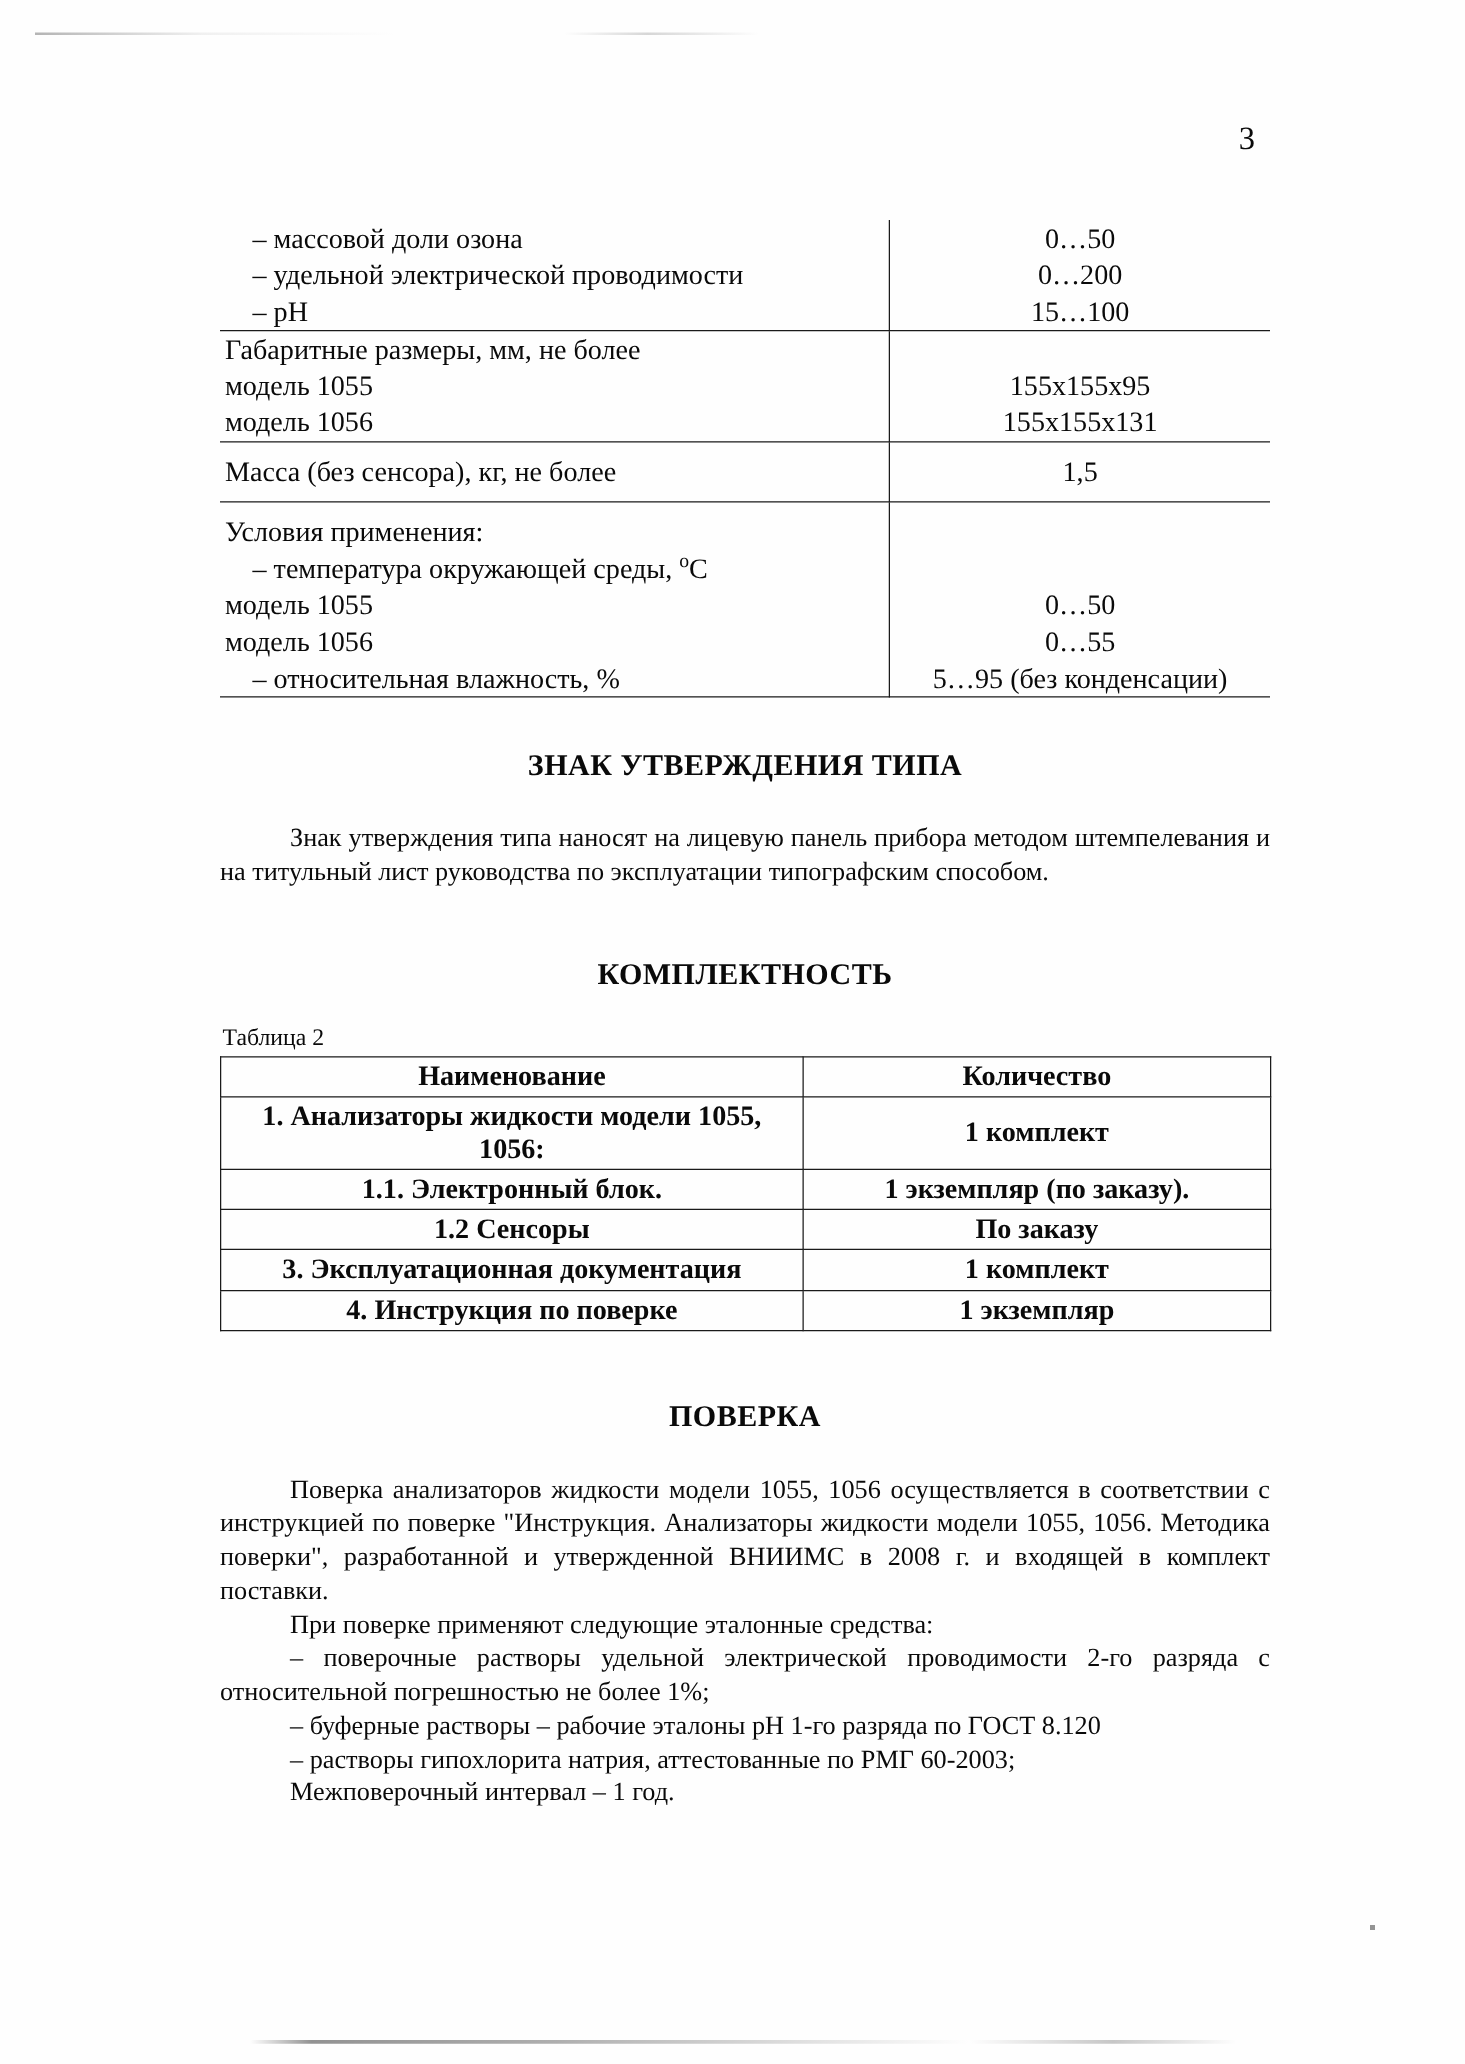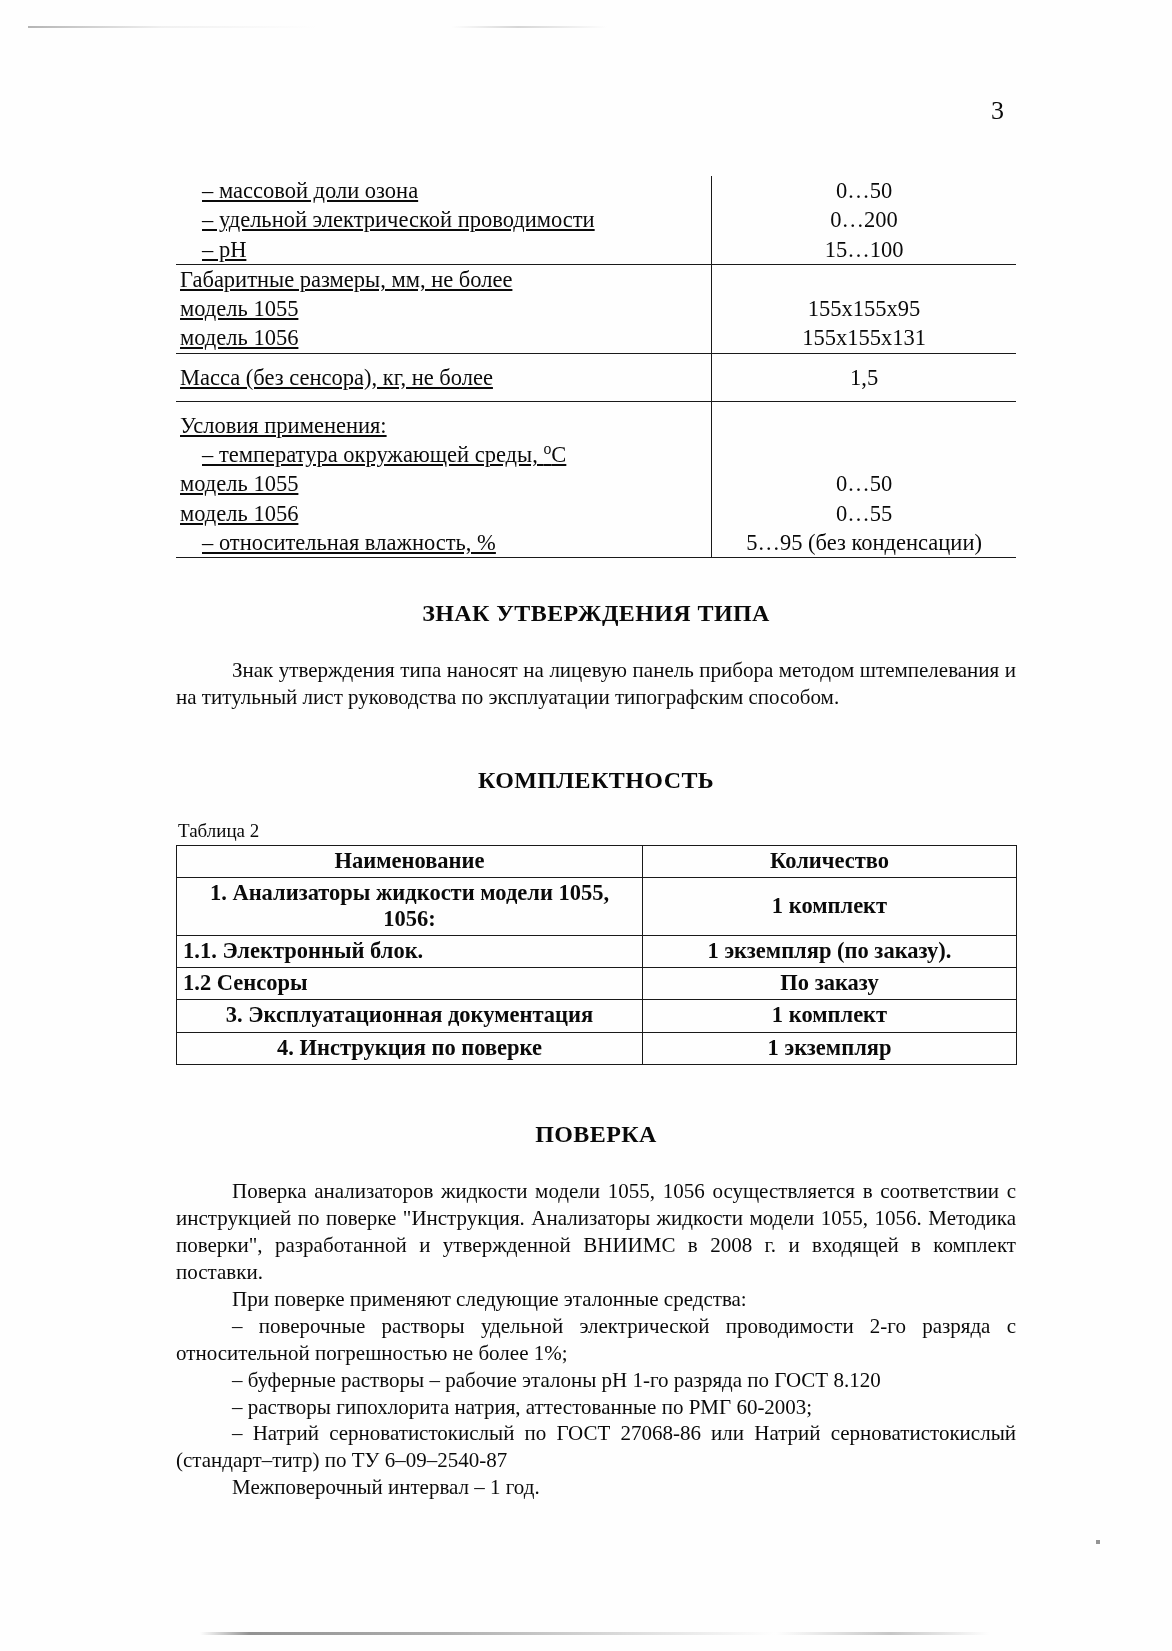--- a/index.html
+++ b/index.html
@@ -80,21 +80,20 @@
   }
   table.spec td {
     padding: 0;
     vertical-align: top;
   }
   table.spec td.left {
     width: 532px;
     padding-left: 4px;
     padding-right: 6px;
     border-right: 1.6px solid #1a1a1a;
-    text-decoration: underline;
   }
   table.spec td.right {
     width: 308px;
     text-align: center;
   }
   table.spec tr.brd td {
     border-bottom: 1.6px solid #1a1a1a;
   }
   .ln { display: block; white-space: pre; }
   .ind1 { padding-left: 22px; }
@@ -135,21 +134,21 @@
   }
   table.kit th, table.kit td {
     border: 1.5px solid #1a1a1a;
     padding: 2px 6px 3px 6px;
     line-height: 1.16;
     font-weight: bold;
   }
   table.kit th { text-align: center; }
   table.kit col.c1 { width: 466px; }
   table.kit col.c2 { width: 374px; }
-  table.kit td.center { }
+  table.kit td.center { text-align: center; }
   table.kit td.left { text-align: center; }
 
   .spacer-xs { height: 10px; }
   .spacer-m  { height: 30px; }
   .spacer-l  { height: 42px; }
   .spacer-xl { height: 56px; }
 </style>
 </head>
 <body>
 
@@ -280,17 +279,16 @@
 
     <h2 class="section">ПОВЕРКА</h2>
 
     <div class="spacer-m"></div>
 
     <p class="body">Поверка анализаторов жидкости модели 1055, 1056 осуществляется в соответствии с инструкцией по поверке "Инструкция. Анализаторы жидкости модели 1055, 1056. Методика поверки", разработанной и утвержденной ВНИИМС в 2008 г. и входящей в комплект поставки.</p>
     <p class="body">При поверке применяют следующие эталонные средства:</p>
     <p class="body">– поверочные растворы удельной электрической проводимости 2-го разряда с относительной погрешностью не более 1%;</p>
     <p class="body">– буферные растворы – рабочие эталоны pH 1-го разряда по ГОСТ 8.120</p>
     <p class="body">– растворы гипохлорита натрия, аттестованные по РМГ 60-2003;</p>
-    <p class="body">– Натрий серноватистокислый по ГОСТ 27068-86 или Натрий серноватистокислый (стандарт–титр) по ТУ 6–09–2540-87</p>
     <p class="body">Межповерочный интервал – 1 год.</p>
 
   </div>
 </div>
 
 </body></html>

